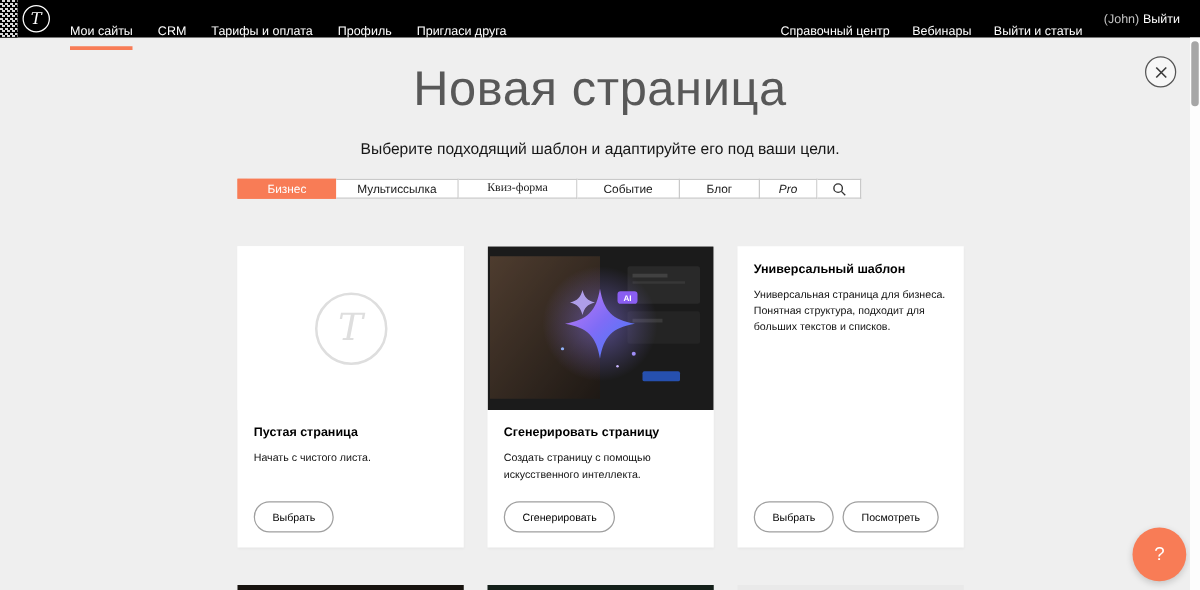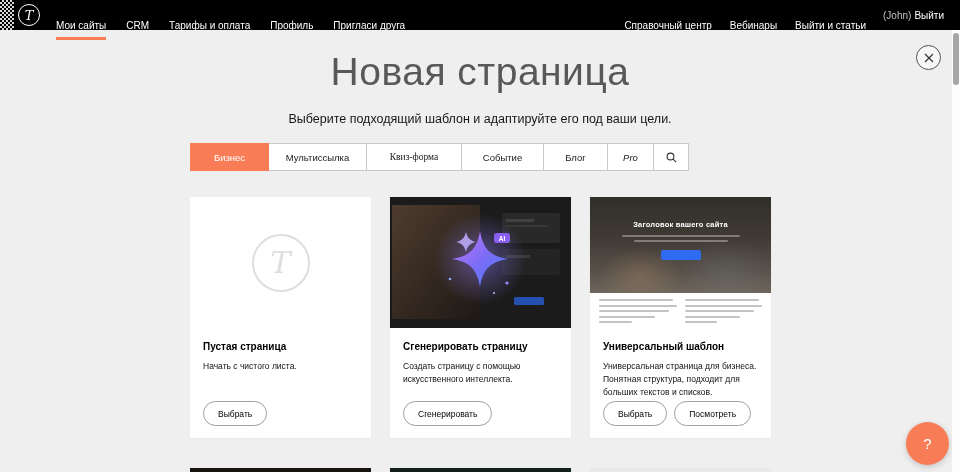--- a/index.html
+++ b/index.html
@@ -19,21 +19,21 @@
   .nav-right .nav-item{padding:0 9px;}
   .user{font-size:10px;color:#c2c2c2;margin-left:8px;white-space:nowrap;}
   .logout{font-size:10px;color:#fff;margin-left:3px;cursor:pointer;white-space:nowrap;}
 
   
   .close-btn{position:absolute;top:45px;left:916px;width:25px;height:25px;border-radius:50%;border:1px solid #555;background:#f7f7f7;display:flex;align-items:center;justify-content:center;z-index:4;}
   .page-title{position:absolute;top:50px;left:0;width:100%;text-align:center;font-size:39px;font-weight:300;color:#585858;letter-spacing:0.5px;}
   .page-subtitle{position:absolute;top:112px;left:0;width:100%;text-align:center;font-size:12.5px;color:#161616;}
 
   
-  .tabs{position:absolute;top:143px;left:190px;height:28px;display:flex;background:#fff;border-radius:12px;}
+  .tabs{position:absolute;top:143px;left:190px;height:16px;display:flex;background:#fff;border-radius:12px;}
   .tab{height:100%;display:flex;align-items:center;justify-content:center;font-size:9.5px;color:#1a1a1a;cursor:pointer;border-top:1px solid #c9c9c9;border-bottom:1px solid #c9c9c9;border-right:1px solid #c9c9c9;background:#fff;}
   .tab:first-child{border-left:1px solid #c9c9c9;}
   .tab.active{background:var(--accent,#f87c56);color:#fff;border-color:var(--accent,#f87c56);}
   .t0{width:79px;}.t1{width:81px;}.t2{width:98px;}.t3{width:95px;font-family:Liberation Serif, serif;}.t4{width:82px;}.t5{width:64px;}.t6{width:46px;font-style:italic;}.t7{width:35px;}
 
   
   .cards{position:absolute;top:197px;left:190px;display:flex;gap:19px;}
   .card{width:181px;height:241px;background:#fff;display:flex;flex-direction:column;box-shadow:0 1px 2px rgba(0,0,0,0.04);}
   .preview{height:131px;flex:none;position:relative;overflow:hidden;cursor:pointer;}
   .preview-blank{background:#fff;display:flex;align-items:center;justify-content:center;}
@@ -190,44 +190,20 @@
         <div class="card-body">
           <h3 class="card-title">Сгенерировать страницу</h3>
           <p class="card-desc">Создать страницу с помощью искусственного интеллекта.</p>
           <div class="card-actions">
             <button class="btn-pill">Сгенерировать</button>
           </div>
         </div>
       </article>
 
       <article class="card">
-        <div class="preview preview-uni">
-          <div class="uni-hero">
-            <div class="uni-heading">Заголовок вашего сайта</div>
-            <div class="ph-line l1"></div>
-            <div class="ph-line l2"></div>
-            <div class="uni-btn"></div>
-          </div>
-          <div class="uni-text">
-            <div class="uni-col">
-              <i class="bar"></i>
-              <i class="bar"></i>
-              <i class="bar"></i>
-              <i class="bar"></i>
-              <i class="bar"></i>
-            </div>
-            <div class="uni-col">
-              <i class="bar"></i>
-              <i class="bar"></i>
-              <i class="bar"></i>
-              <i class="bar"></i>
-              <i class="bar"></i>
-            </div>
-          </div>
-        </div>
         <div class="card-body">
           <h3 class="card-title">Универсальный шаблон</h3>
           <p class="card-desc">Универсальная страница для бизнеса. Понятная структура, подходит для больших текстов и списков.</p>
           <div class="card-actions">
             <button class="btn-pill">Выбрать</button>
             <button class="btn-pill">Посмотреть</button>
           </div>
         </div>
       </article>
     </div>

